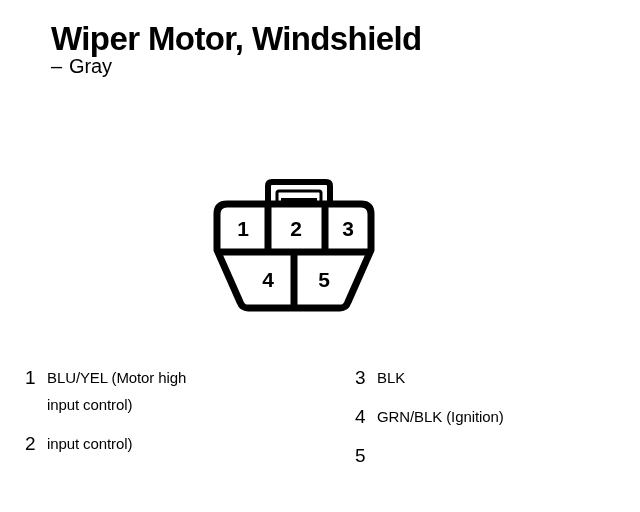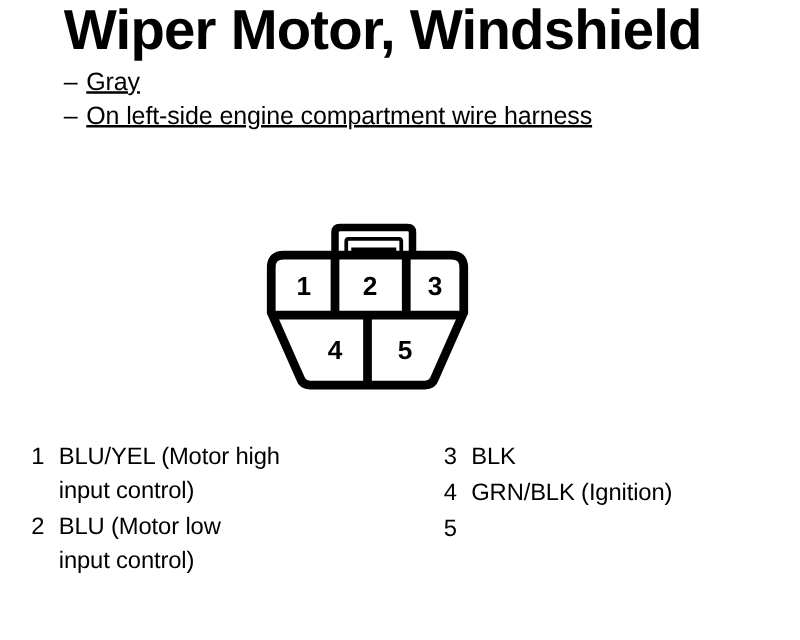--- a/index.html
+++ b/index.html
@@ -20,39 +20,38 @@
   
   #header {
     position: absolute;
     left: 0;
     top: 0;
     width: 640px;
   }
   #page-title {
     position: absolute;
     left: 51px;
-    top: 5px;
-    font-size: 45px;
+    top: 20px;
+    font-size: 33px;
     font-weight: bold;
     letter-spacing: -0.6px;
     line-height: 38px;
     white-space: nowrap;
   }
   #desc-list {
     position: absolute;
     left: 51px;
     top: 53px;
     width: 570px;
   }
   .desc-line {
     font-size: 20px;
     line-height: 27px;
     white-space: nowrap;
     letter-spacing: -0.1px;
-    text-decoration: underline;
   }
   .desc-dash {
     display: inline-block;
     width: 18px;
   }
 
   
   #connector-diagram {
     position: absolute;
     left: 196px;
@@ -92,45 +91,43 @@
     position: absolute;
     left: 0;
     top: 0;
     width: 14px;
     font-size: 19px;
     line-height: 27px;
     text-align: left;
   }
   .legend-text {
     margin-left: 22px;
-    font-size: 19px;
+    font-size: 15px;
     line-height: 27px;
     letter-spacing: -0.1px;
+    margin-top: 12px;
   }
   .legend-text .cont {
     display: block;
   }
 </style>
 </head>
 <body>
 
 <div id="header">
 
   <div id="page-title">Wiper Motor, Windshield</div>
 
   <div id="desc-list">
 
     <div class="desc-line">
       <span class="desc-dash">–</span><span>Gray</span>
     </div>
 
 
-    <div class="desc-line">
-      <span class="desc-dash">–</span><span>On left-side engine compartment wire harness</span>
-    </div>
 
   </div>
 </div>
 
 <div id="connector-diagram">
   <svg id="connector-svg" width="196" height="146" viewBox="0 0 196 146">
 
     <g>
       <path d="M72,32 L72,14 Q72,10 76,10 L130,10 Q134,10 134,14 L134,32 Z" fill="#ffffff" stroke="#000000" stroke-width="6" stroke-linejoin="round"></path>
       <path d="M81,32 L81,21 Q81,19 83,19 L123,19 Q125,19 125,21 L125,32 Z" fill="#ffffff" stroke="#000000" stroke-width="3" stroke-linejoin="round"></path>
@@ -165,21 +162,20 @@
       <span class="legend-num">1</span>
       <div class="legend-text">
         <span>BLU/YEL (Motor high</span>
         <span class="cont">input control)</span>
       </div>
     </div>
 
     <div class="legend-item">
       <span class="legend-num">2</span>
       <div class="legend-text">
-        <span>BLU (Motor low</span>
         <span class="cont">input control)</span>
       </div>
     </div>
 
   </div>
 
   <div class="legend-col" id="legend-col-right">
 
     <div class="legend-item">
       <span class="legend-num">3</span>

